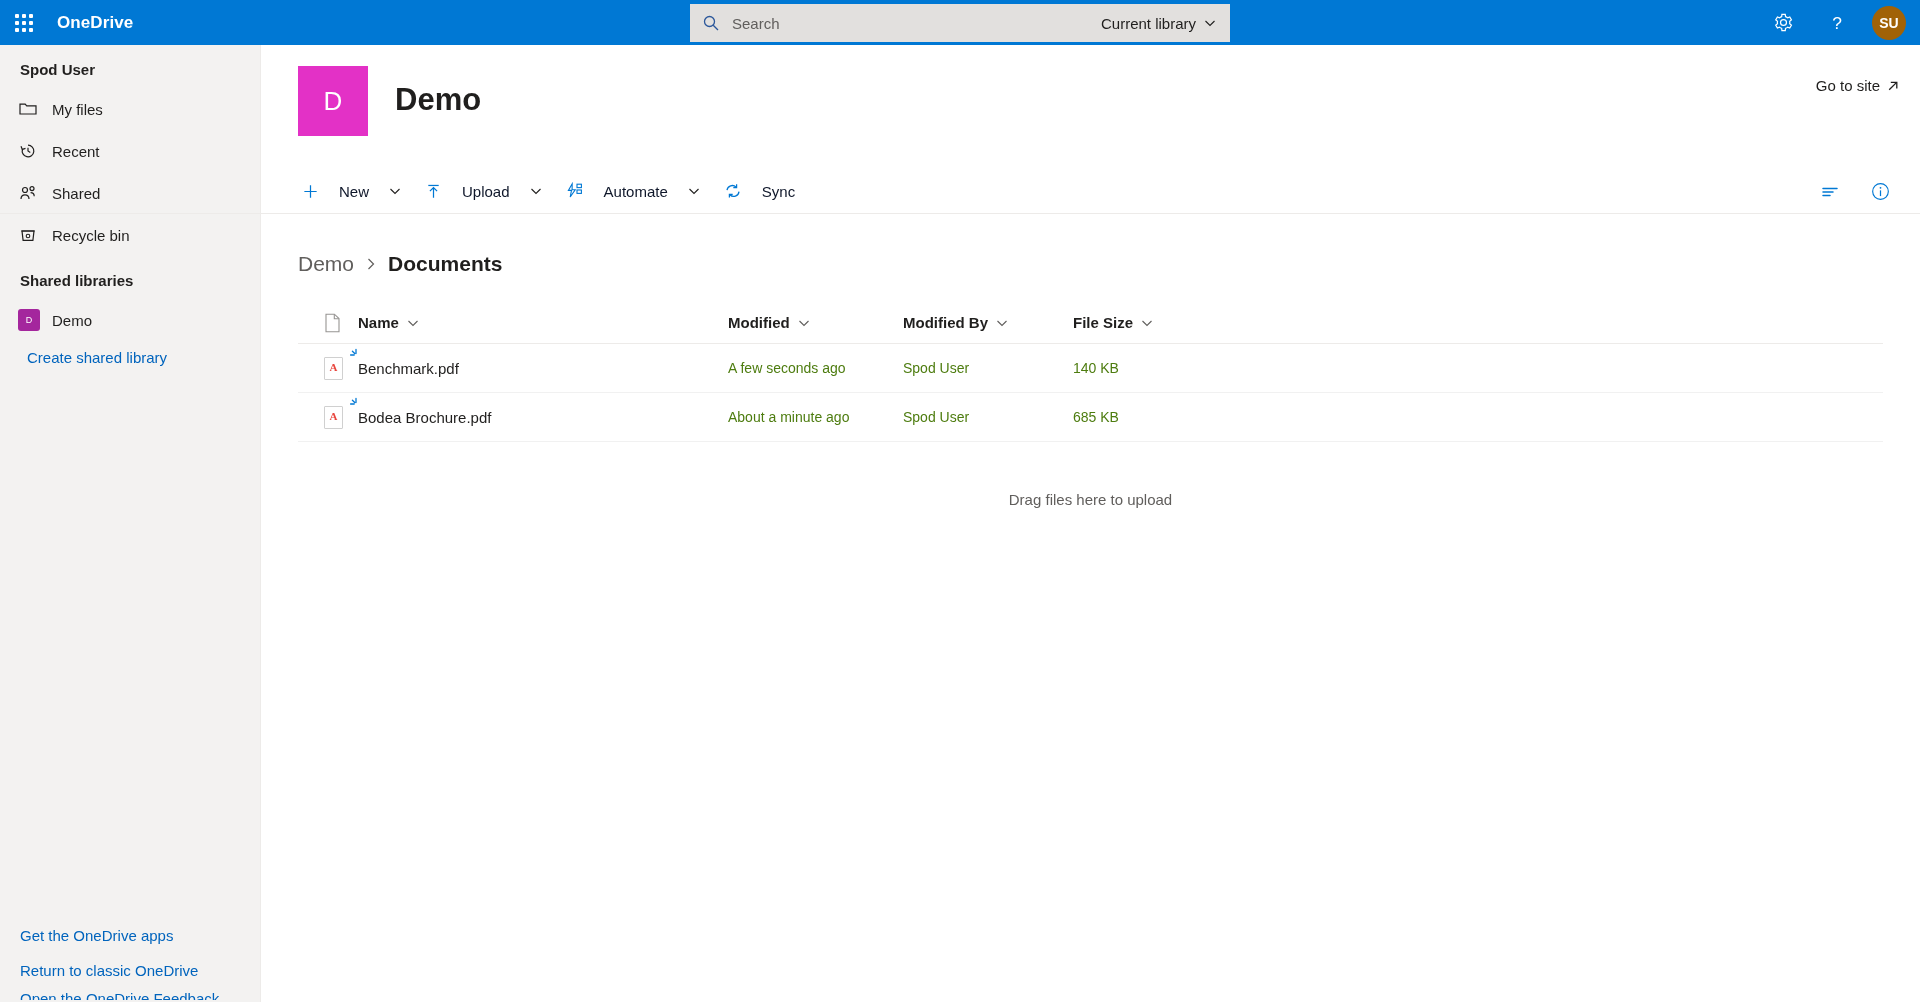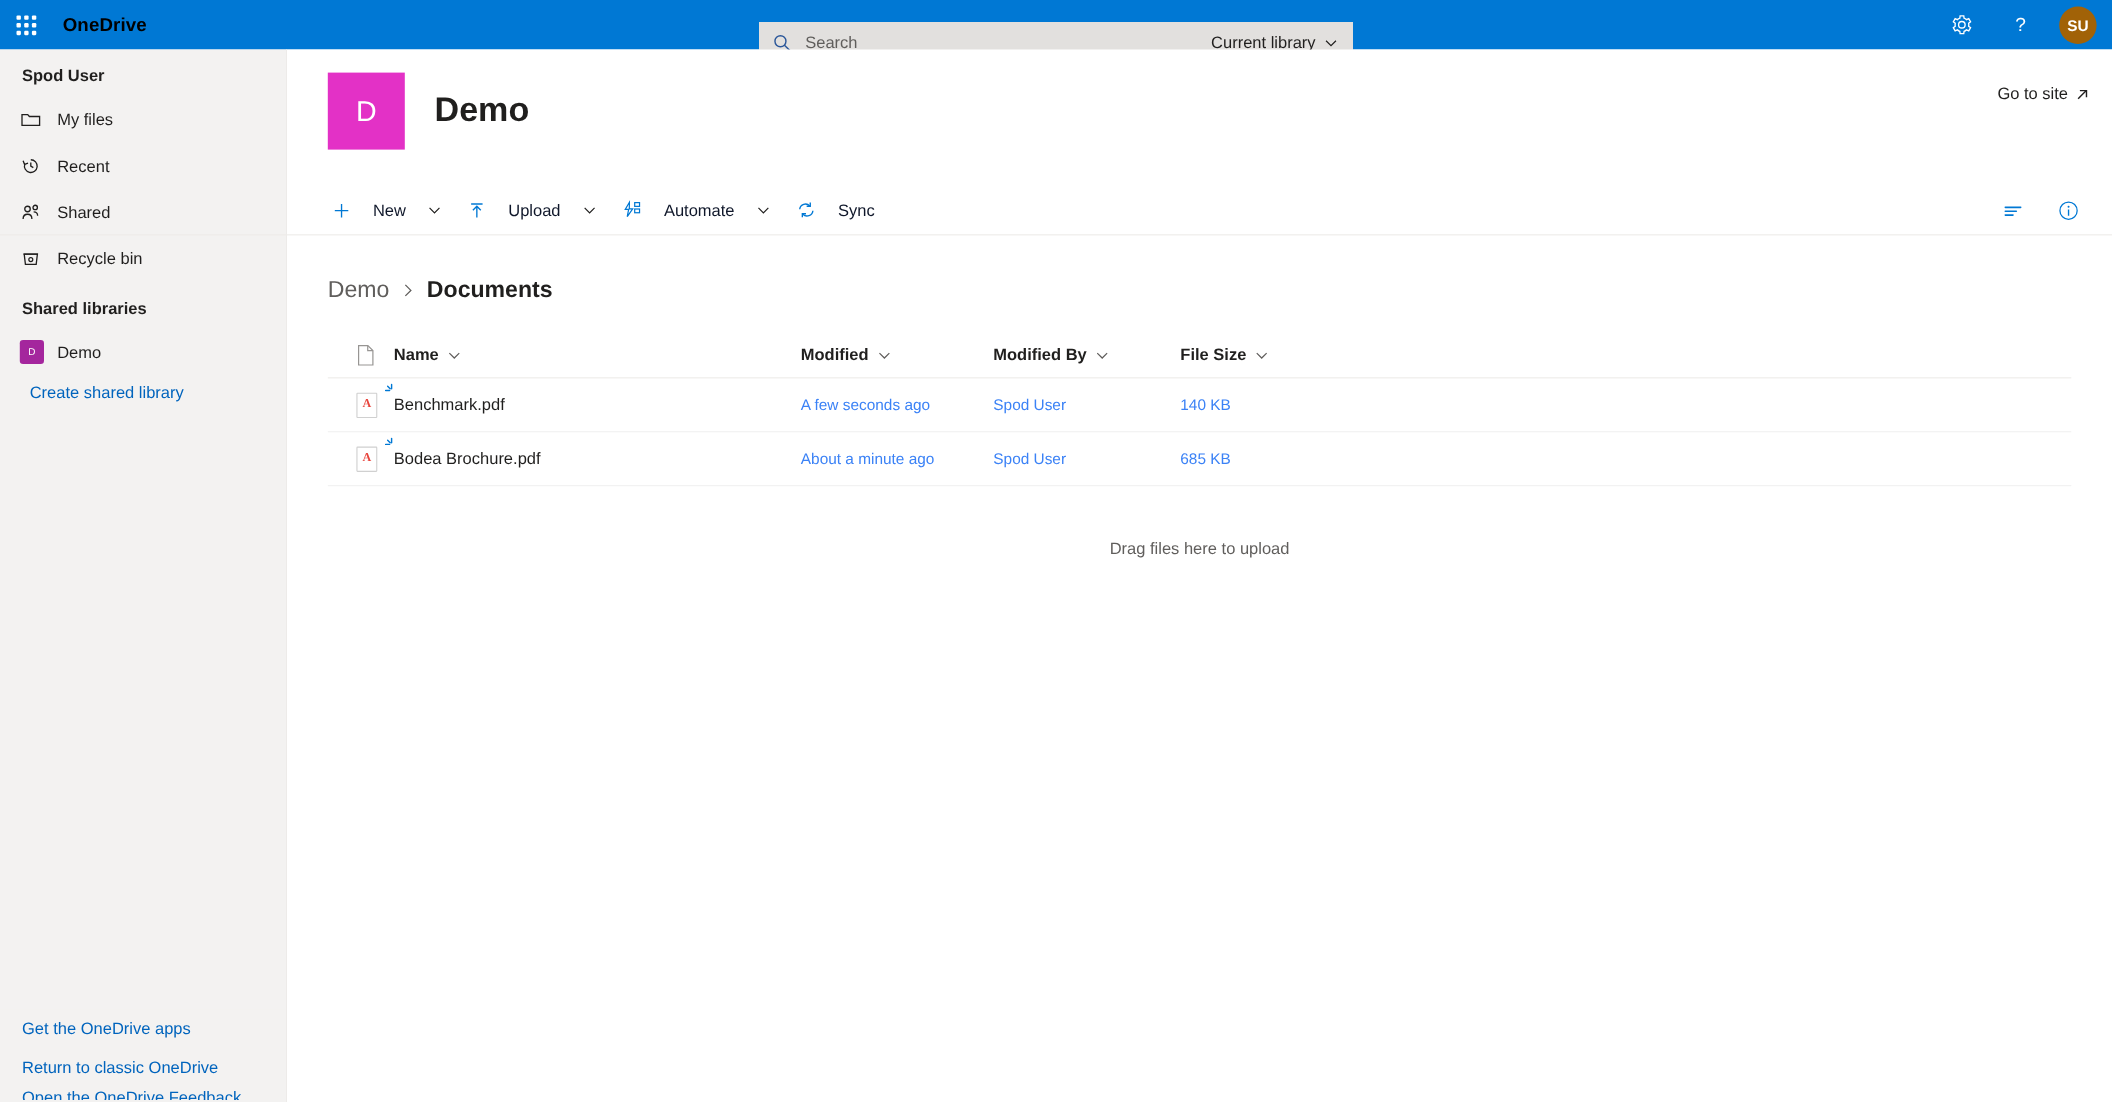--- a/index.html
+++ b/index.html
@@ -22,25 +22,25 @@
     width: 48px; height: 45px;
     display: flex; align-items: center; justify-content: center;
     cursor: pointer;
   }
   .waffle-grid {
     display: grid; grid-template-columns: repeat(3, 4px);
     grid-template-rows: repeat(3, 4px); gap: 3px;
   }
   .waffle-grid i { display: block; width: 4px; height: 4px; background: #ffffff; border-radius: 1px; }
   .suite-brand {
-    color: #000000; font-size: 17px; font-weight: bold;
+    color: #ffffff; font-size: 17px; font-weight: bold;
     letter-spacing: .1px; margin-left: 9px; cursor: pointer;
   }
   .search-wrap {
-    position: absolute; left: 690px; top: 20px;
+    position: absolute; left: 690px; top: 4px;
     width: 540px; height: 38px;
     background: #e2e0de;
     display: flex; align-items: center;
   }
   .search-icon { width: 42px; display: flex; align-items: center; justify-content: center; color: #2b579a; }
   .search-input {
     flex: 1; border: none; outline: none; background: transparent;
     font-family: "Liberation Sans", sans-serif; font-size: 15px; color: #323130;
     height: 100%;
   }
@@ -183,21 +183,21 @@
     position: absolute; left: 0; right: 0; top: 4px;
     text-align: center; font-size: 11px; color: #e8443c; font-weight: bold;
     font-family: "Liberation Serif", serif;
   }
   .name-cell { position: relative; display: flex; align-items: center; }
   .new-badge {
     position: absolute; left: -9px; top: -12px;
     color: #0078d4; width: 14px; height: 14px;
   }
   .fname { font-size: 15px; color: #201f1e; }
-  .cell { font-size: 14px; color: #3b82f6; }
+  .cell { font-size: 14px; color: #4d7c0f; }
   .dropzone {
     margin-top: 49px; text-align: center;
     font-size: 15px; color: #605e5c;
   }
 </style>
 </head>
 <body>
 
 <div class="app">
 

